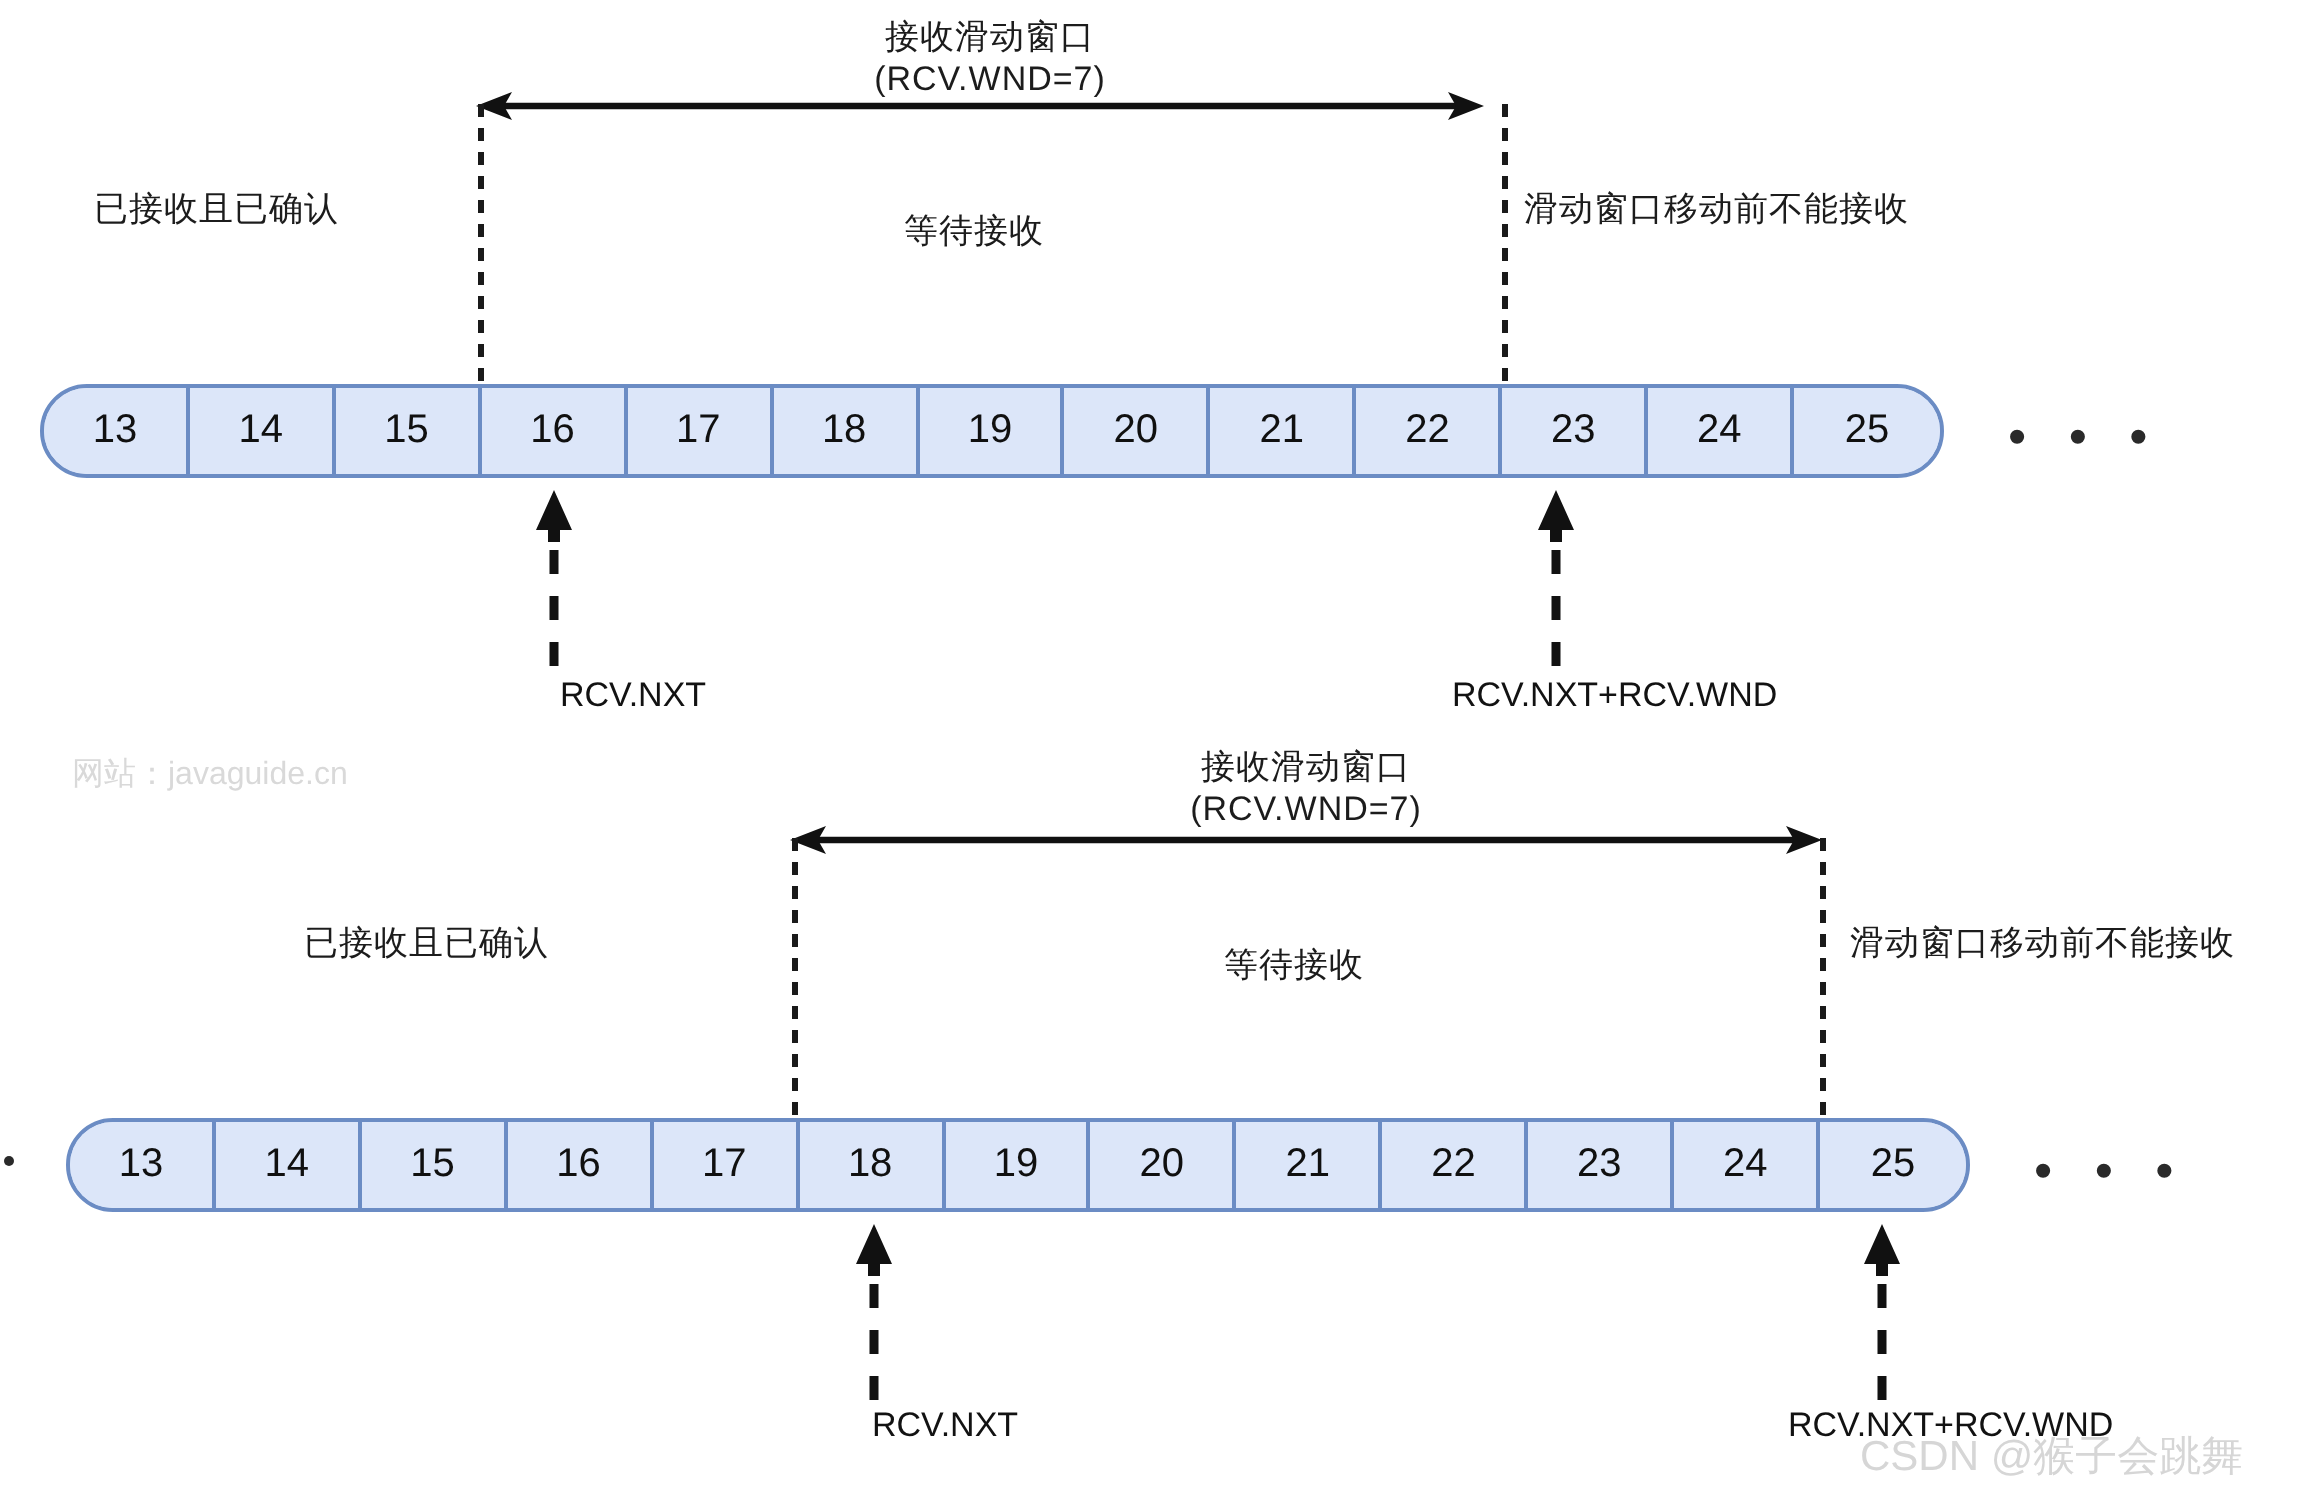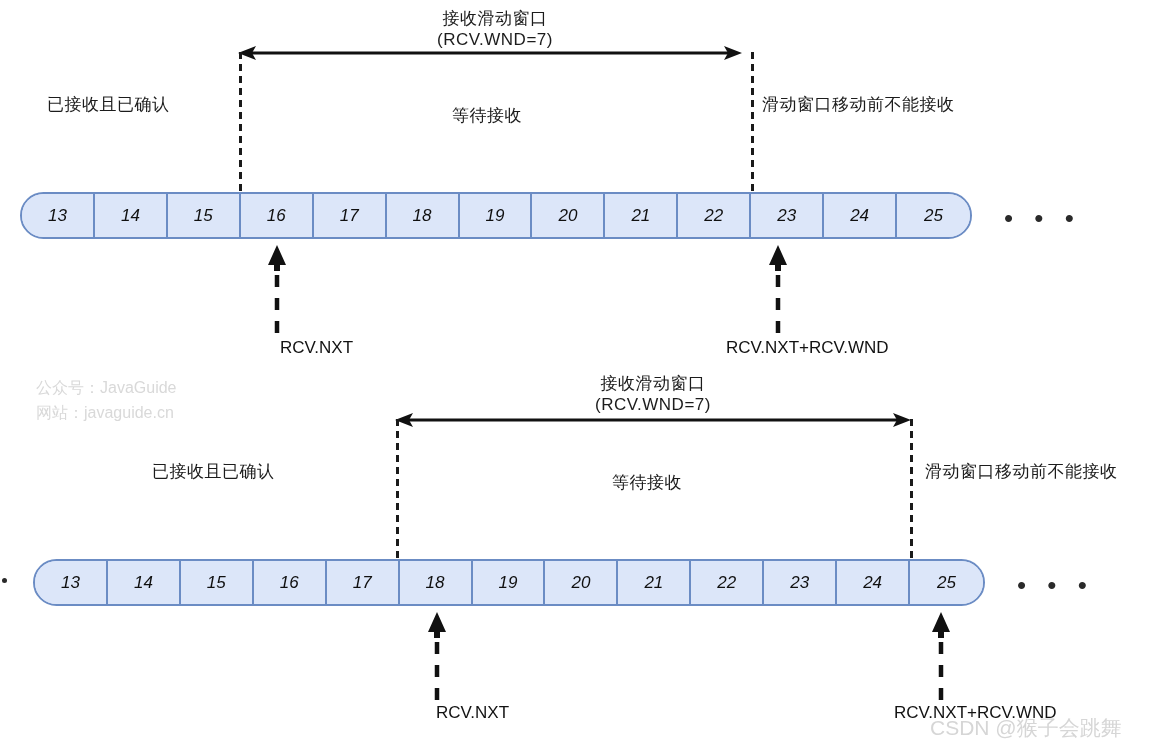--- a/index.html
+++ b/index.html
@@ -50,23 +50,22 @@
   }
   .cell{
     flex:0 0 auto;
     display:flex;
     align-items:center;
     justify-content:center;
     height:100%;
     box-sizing:border-box;
     border-right:2px solid #6b8cc4;
     background:#dce6f9;
-    font-size:17px;
+    font-size:20px;
     color:#101010;
-    font-style:italic;
   }
   .cell:last-child{border-right:none;}
 
   
   .vdot{
     position:absolute;
     width:3px;
     background-image:linear-gradient(#1a1a1a 55%, rgba(255,255,255,0) 0%);
     background-size:3px 12px;
     background-repeat:repeat-y;
@@ -156,21 +155,20 @@
 
   <div class="abs" style="left:767px;top:245px;">
     <svg width="22" height="92" viewBox="0 0 22 92">
       <polygon points="11,0 2,20 8,20 8,26 14,26 14,20 20,20" fill="#111"></polygon>
       <line x1="11" y1="30" x2="11" y2="92" stroke="#111" stroke-width="4.5" stroke-dasharray="12,11"></line>
     </svg>
   </div>
   <div class="abs mono-label" style="left:682px;top:338px;">RCV.NXT+RCV.WND</div>
 
   <div class="wm-left" style="left:36px;top:375px;">
-    <div>公众号：JavaGuide</div>
     <div>网站：javaguide.cn</div>
   </div>
 
   <div class="abs title-cn" style="left:548px;top:373px;width:210px;">
     <div>接收滑动窗口</div>
     <div>(RCV.WND=7)</div>
   </div>
 
   <div class="abs" style="left:393px;top:411px;">
     <svg width="522" height="18" viewBox="0 0 522 18">

